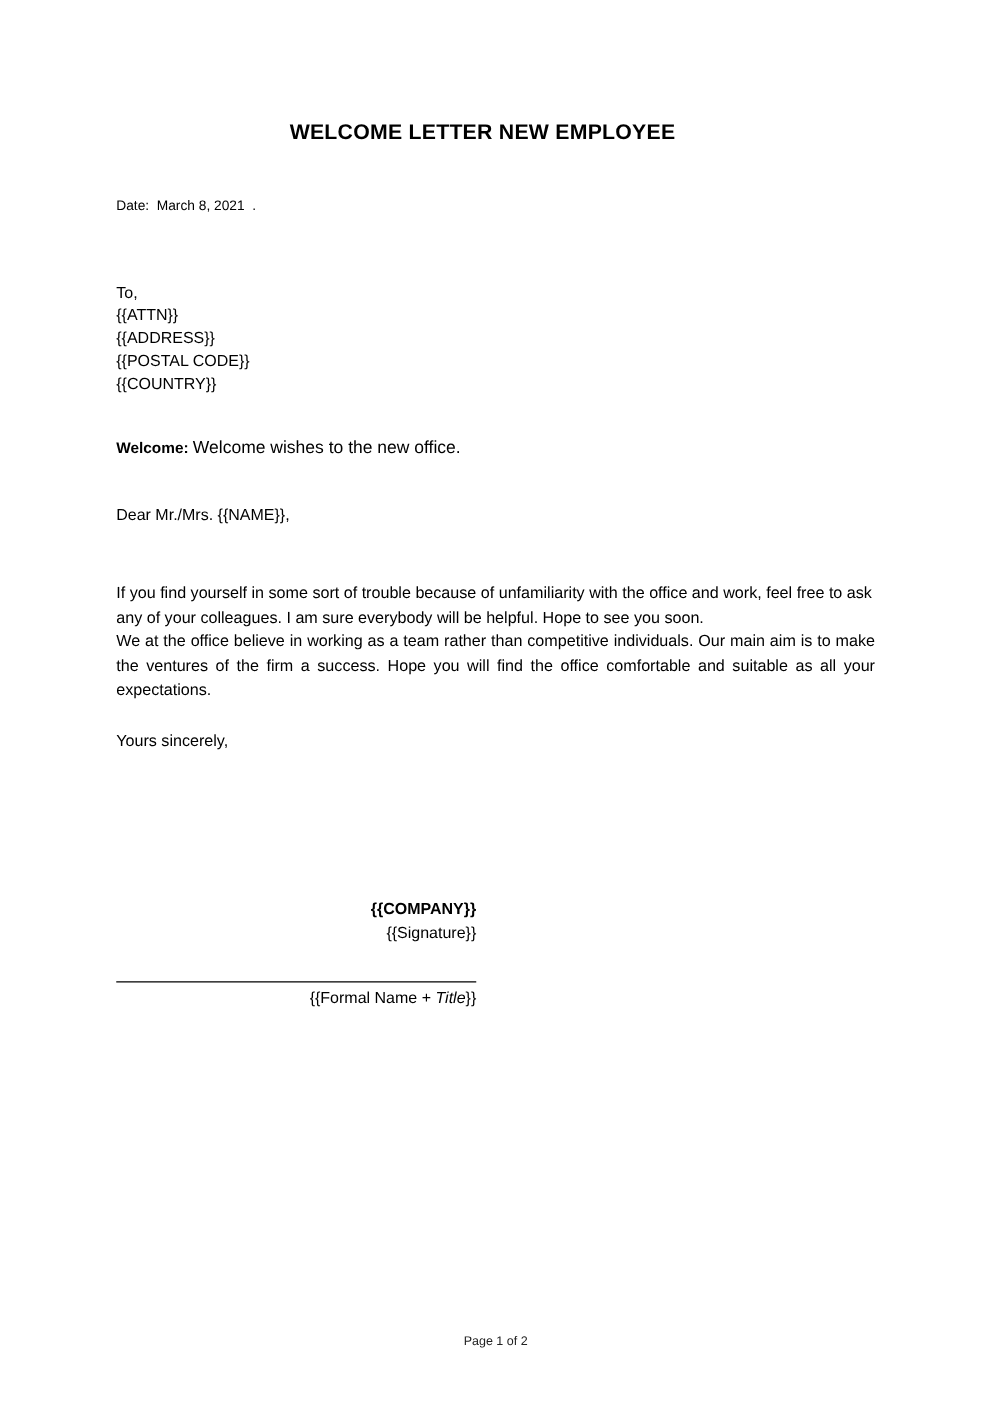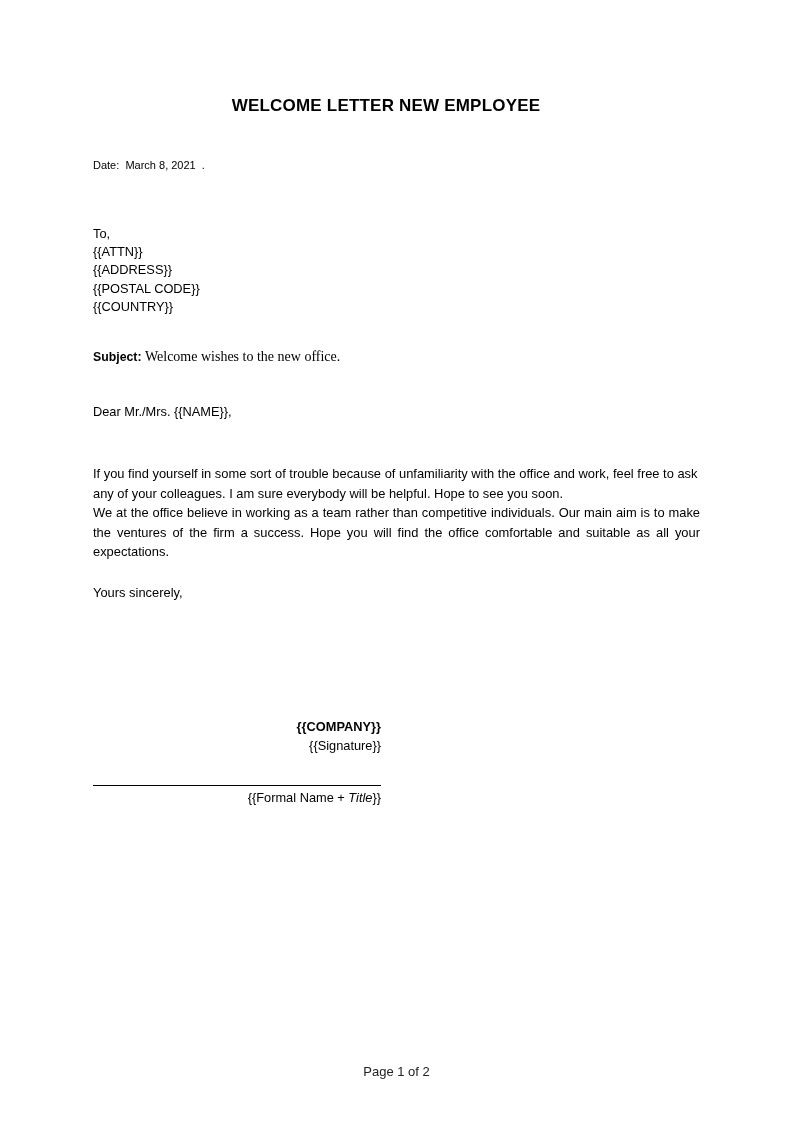--- a/index.html
+++ b/index.html
@@ -105,21 +105,21 @@
     top: 349px;
     left: 0;
     font-size: 12.3px;
   }
   .subject-label {
     font-weight: bold;
     font-size: 12.3px;
   }
   .subject-value {
     font-size: 14px;
-    font-family: Liberation Serif, serif;
+    font-family: Liberation Sans, sans-serif;
     font-weight: 300;
   }
 
   .salutation {
     position: absolute;
     top: 404px;
     left: 0;
     font-size: 12.8px;
   }
 
@@ -170,21 +170,21 @@
     font-style: italic;
   }
 
   
   .footer {
     position: absolute;
     bottom: 43px;
     left: 0;
     width: 793px;
     text-align: center;
-    font-size: 13px;
+    font-size: 10px;
     color: #222;
   }
 </style>
 </head>
 <body>
 
 <div class="page">
 
 
   <div class="doc-title">WELCOME LETTER NEW EMPLOYEE</div>
@@ -195,21 +195,21 @@
 
     <div class="address-block">
       <div>To,</div>
       <div>{{ATTN}}</div>
       <div>{{ADDRESS}}</div>
       <div>{{POSTAL CODE}}</div>
       <div>{{COUNTRY}}</div>
     </div>
 
     <div class="subject-line">
-      <span class="subject-label">Subject:</span>
+      <span class="subject-label">Welcome:</span>
       <span class="subject-value">Welcome wishes to the new office.</span>
     </div>
 
     <div class="salutation">Dear Mr./Mrs. {{NAME}},</div>
 
     <div class="paragraphs">
       <p class="para last-nojustify">If you find yourself in some sort of trouble because of unfamiliarity with the office and work, feel free to ask any of your colleagues. I am sure everybody will be helpful. Hope to see you soon.</p>
       <p class="para">We at the office believe in working as a team rather than competitive individuals. Our main aim is to make the ventures of the firm a success. Hope you will find the office comfortable and suitable as all your expectations.</p>
       <p class="closing">Yours sincerely,</p>
     </div>

